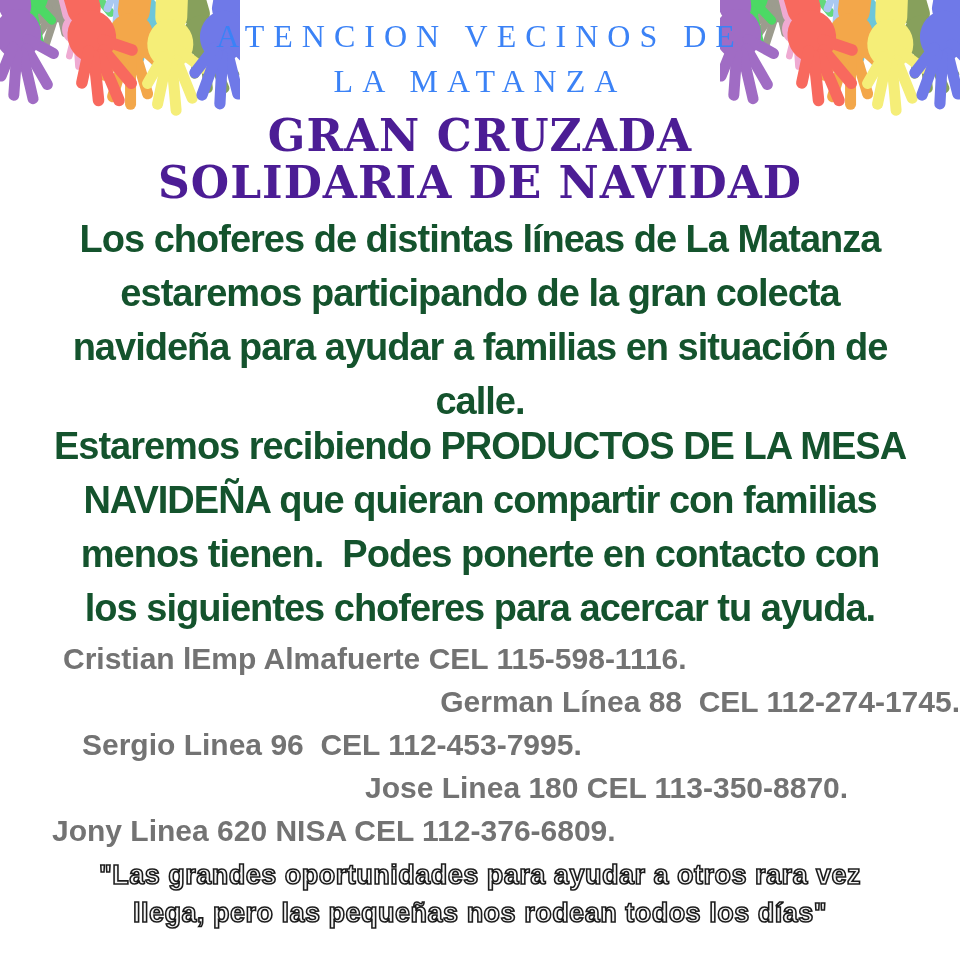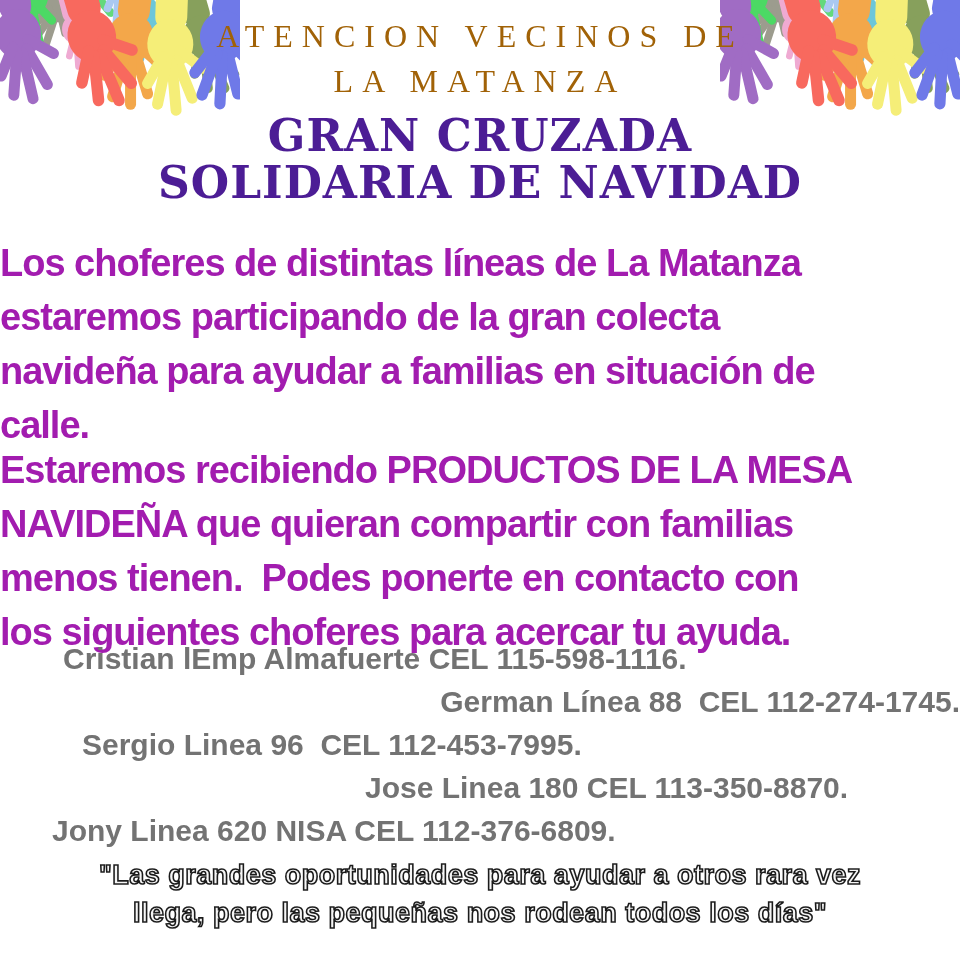--- a/index.html
+++ b/index.html
@@ -7,34 +7,34 @@
     position:relative;width:960px;height:960px;background:#ffffff;
     overflow:hidden;color:#1a1a1a;font-family:"Liberation Sans",sans-serif;
   }
   .hands{position:absolute;top:0;}
   .hands-left{left:0;}
   .hands-right{left:720px;}
 
   .header{
     position:absolute;top:14px;left:0;width:100%;text-align:center;
     font-family:"Liberation Serif","DejaVu Serif",serif;
-    font-size:32px;letter-spacing:9px;line-height:45px;color:#a16207;
+    font-size:32px;letter-spacing:9px;line-height:45px;color:#3b82f6;
   }
   .header div{white-space:pre;}
 
   .title{
     position:absolute;top:112px;left:0;width:100%;text-align:center;
     font-family:"DejaVu Serif",serif;font-weight:bold;
     font-size:44px;letter-spacing:1px;line-height:47px;color:#4c1d95;
   }
   .title div{white-space:pre;}
 
   .para{
-    position:absolute;left:0;width:100%;
-    font-weight:bold;font-size:38px;line-height:54px;letter-spacing:-1px;color:#a21caf;margin-top:24px;
+    position:absolute;left:0;width:100%;text-align:center;
+    font-weight:bold;font-size:38px;line-height:54px;letter-spacing:-1px;color:#14532d;
   }
   .para div{white-space:pre;}
   .p1{top:212px;}
   .p2{top:419px;}
 
   .contacts{
     position:absolute;top:637px;left:0;width:100%;
     font-weight:bold;font-size:30px;line-height:43px;color:#737373;
   }
   .contact{white-space:pre;}

